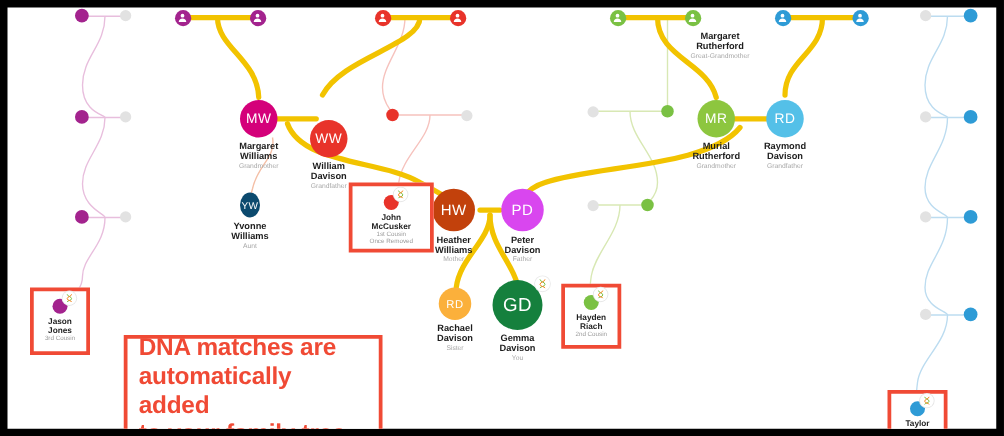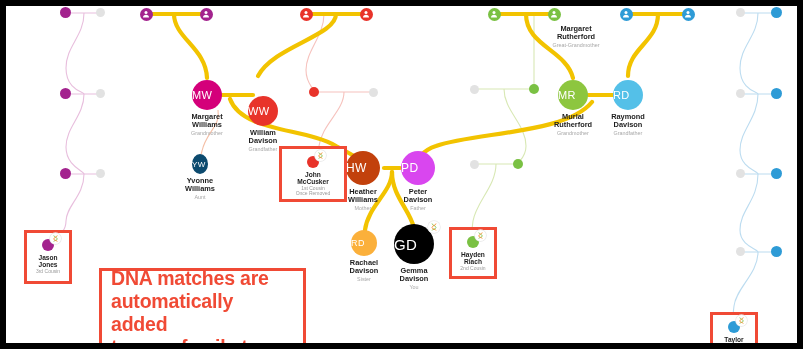--- a/index.html
+++ b/index.html
@@ -27,21 +27,21 @@
   .node{
     position:absolute;
     text-align:center;
     width:84px;
     margin-left:-42px;
     z-index:5;
   }
   .disc{
     border-radius:50%;
     margin:0 auto;
-    display:flex;align-items:center;justify-content:flex-start;
+    display:flex;align-items:center;justify-content:center;
     color:#fff;
     font-weight:400;
     letter-spacing:.4px;
     box-sizing:border-box;
   }
   .nm{
     margin-top:3px;
     font-size:7.4px;
     line-height:8.4px;
     font-weight:bold;
@@ -347,21 +347,21 @@
     <div class="node" style="left:358px;top:224px;">
       <div class="disc" style="width:26px;height:26px;background:#fbb03b;font-size:9px;">
         <span>RD</span>
       </div>
       <div class="nm">Rachael
 Davison</div>
       <div class="rel">Sister</div>
     </div>
 
     <div class="node" style="left:408px;top:218px;">
-      <div class="disc" style="width:40px;height:40px;background:#000000;font-size:15px;position:relative;">
+      <div class="disc" style="width:40px;height:40px;background:#15803d;font-size:15px;position:relative;">
         <span>GD</span>
         <span style="position:absolute;right:-6px;top:-3px;width:12px;height:12px;border-radius:50%;background:#fff;box-shadow:0 0 0 .7px #eaeaea;display:flex;align-items:center;justify-content:center;">
           <svg viewBox="0 0 16 16" width="8" height="8">
             <path d="M4 1c0 4 8 4 8 8s-8 3-8 6" stroke="#7ac143" stroke-width="1.6" fill="none"></path>
             <path d="M12 1c0 4-8 4-8 8s8 3 8 6" stroke="#f5851f" stroke-width="1.6" fill="none"></path>
           </svg>
         </span>
       </div>
       <div class="nm">Gemma
 Davison</div>

